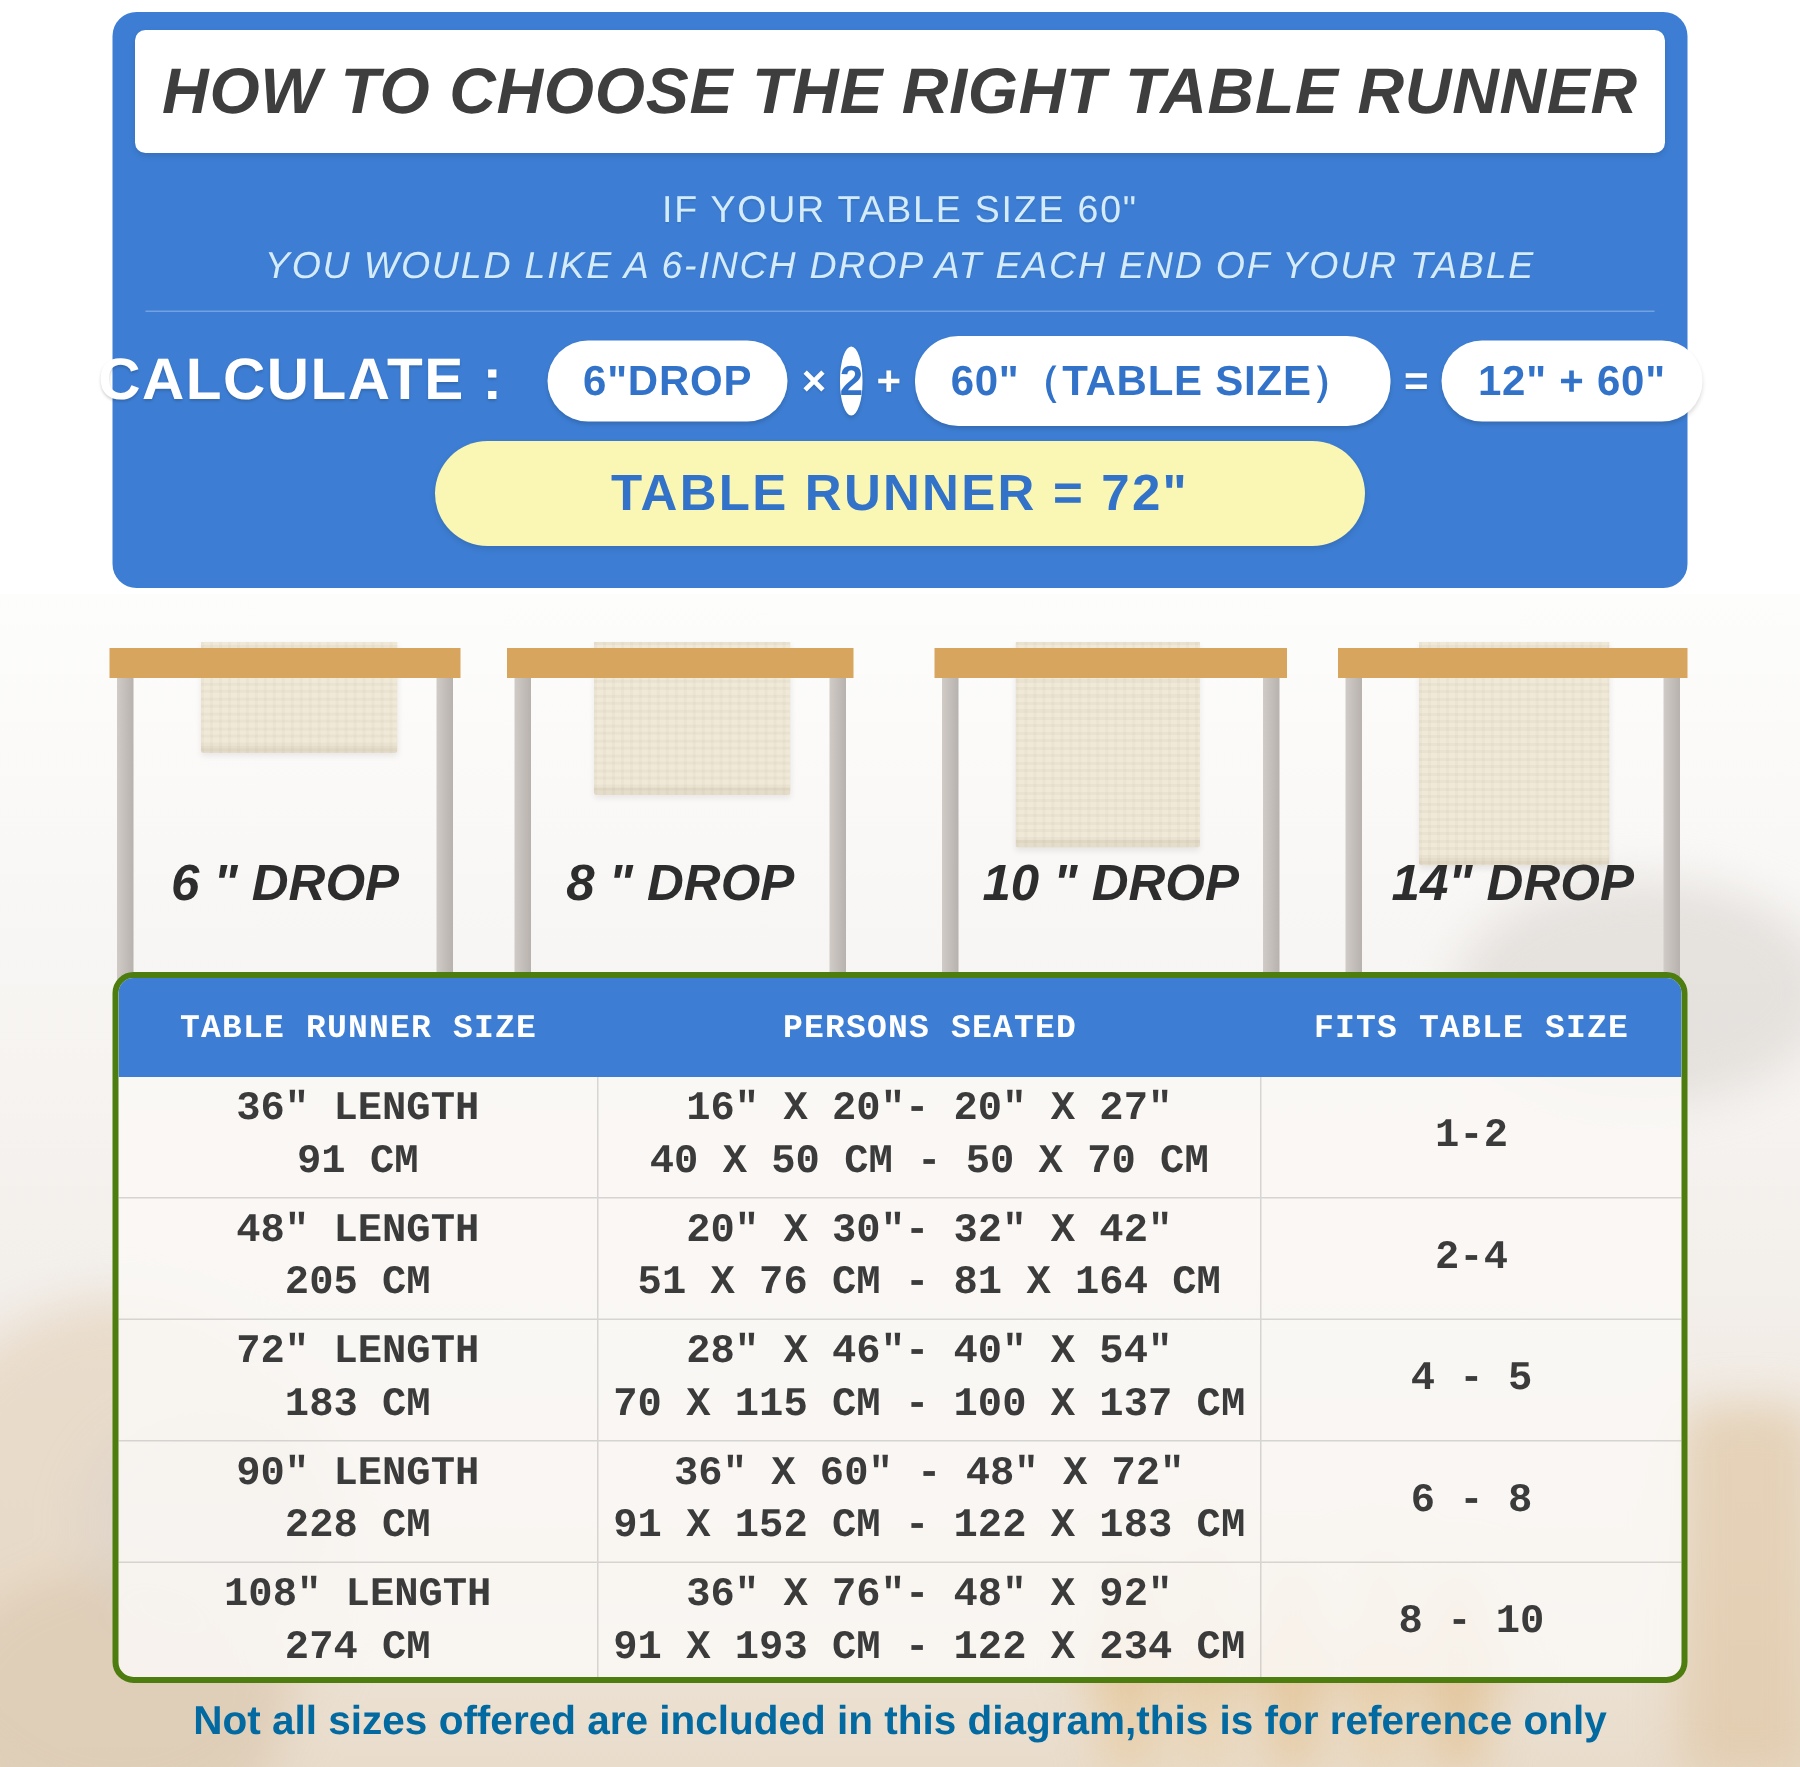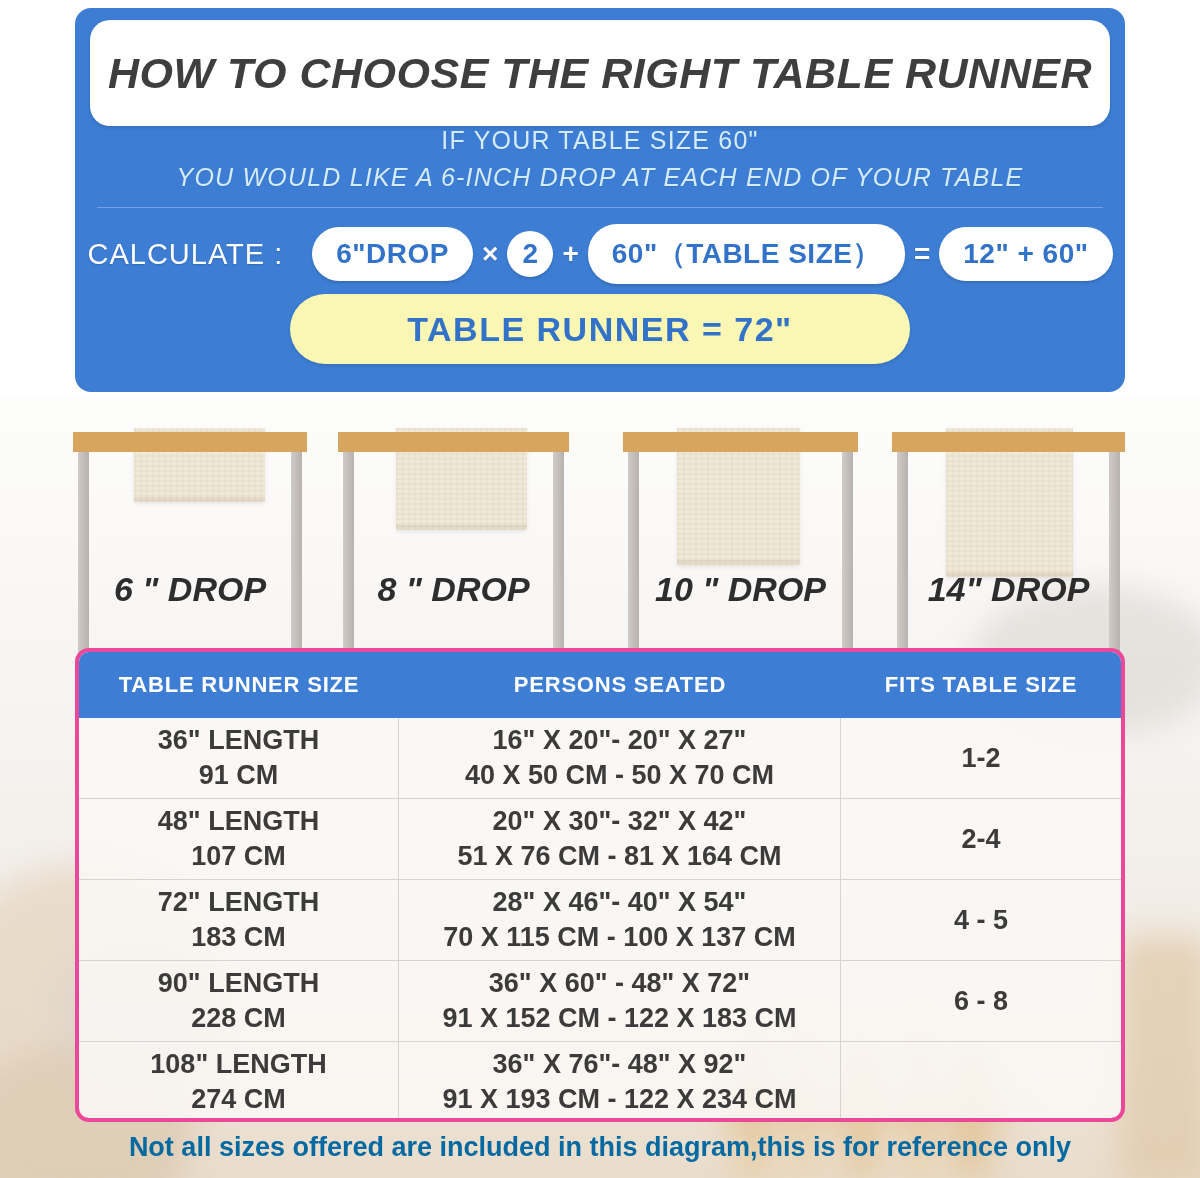--- a/index.html
+++ b/index.html
@@ -22,34 +22,34 @@
   .s1{left:735px;top:640px;width:36px;height:142px;background:#e7cda6;}
   .s2{left:790px;top:628px;width:30px;height:154px;background:#e9d2ae;}
   .s3{left:845px;top:645px;width:34px;height:137px;background:#e5c9a0;}
   .s4{left:905px;top:633px;width:30px;height:149px;background:#e8cfa9;}
   .s5{left:955px;top:650px;width:34px;height:132px;background:#e3c69c;}
   .sbar{left:718px;top:700px;width:296px;height:28px;background:#dfc093;opacity:.6;border-radius:8px;}
 
   
   .blue-card{position:absolute;left:75px;top:8px;width:1050px;height:384px;
              background:#3d7ed4;border-radius:16px;}
-  .title-banner{position:absolute;left:15px;top:12px;width:1020px;height:106px;background:#ffffff;
-                border-radius:20px;display:flex;align-items:center;justify-content:center;
+  .title-banner{position:absolute;left:15px;top:12px;width:1020px;height:82px;background:#ffffff;
+                border-radius:7px;display:flex;align-items:center;justify-content:center;
                 box-shadow:0 2px 4px rgba(0,0,0,.12);}
   .title-banner span{font-size:43px;font-weight:bold;font-style:italic;color:#3e3e3e;
                      letter-spacing:.5px;white-space:nowrap;}
   .subtitle{position:absolute;width:100%;text-align:center;color:#d4ebf9;font-size:25px;
             letter-spacing:1.2px;white-space:nowrap;text-shadow:0 1px 1px rgba(0,0,0,.08);}
   .sub1{top:118px;}
   .sub2{top:155px;font-style:italic;}
   .sep-line{position:absolute;left:22px;right:22px;top:199px;height:1px;background:rgba(255,255,255,.28);}
 
   .calc-row{position:absolute;left:0;top:216px;width:100%;display:flex;align-items:center;
             justify-content:center;gap:9px;white-space:nowrap;}
-  .calc-label{color:#ffffff;font-size:29px;font-weight:normal;letter-spacing:1px;
+  .calc-label{color:#ffffff;font-size:39px;font-weight:bold;letter-spacing:1px;
               text-shadow:0 1px 2px rgba(0,0,0,.18);margin-right:20px;}
   .pill{background:#ffffff;color:#3273c9;font-size:28px;font-weight:bold;border-radius:29px;
         padding:11px 24px;letter-spacing:.5px;box-shadow:0 2px 3px rgba(0,0,0,.15);}
   .op{color:#ffffff;font-size:28px;font-weight:bold;text-shadow:0 1px 2px rgba(0,0,0,.18);}
   .circle{background:#ffffff;color:#3273c9;font-size:28px;font-weight:bold;width:46px;height:46px;
           border-radius:50%;display:inline-flex;align-items:center;justify-content:center;
           box-shadow:0 2px 3px rgba(0,0,0,.15);}
   .result-banner{position:absolute;left:215px;top:286px;width:620px;height:70px;background:#faf6b3;
                  border-radius:35px;display:flex;align-items:center;justify-content:center;
                  box-shadow:0 2px 4px rgba(0,0,0,.12);}
@@ -73,22 +73,22 @@
           box-shadow:0 2px 4px rgba(0,0,0,.08);}
   .t1 .runner{left:61px;width:131px;height:69px;}
   .t2 .runner{left:58px;width:131px;height:97px;}
   .t3 .runner{left:54px;width:123px;height:132px;}
   .t4 .runner{left:54px;width:127px;height:144px;}
   .drop-label{position:absolute;left:0;width:100%;top:150px;text-align:center;
               font-size:34px;font-weight:bold;font-style:italic;color:#2d2d2d;white-space:nowrap;}
 
   
   .size-table{position:absolute;left:75px;top:648px;width:1050px;height:474px;
-              border:4px solid #ec4899;border-radius:14px;overflow:hidden;
-              background:rgba(250,248,246,.86);box-sizing:border-box;}
+              border:4px solid #4d7c0f;border-radius:14px;overflow:hidden;
+              background:rgba(250,248,246,.86);box-sizing:border-box;font-family:Liberation Mono, monospace;}
   .st-header{display:grid;grid-template-columns:320px 442px 1fr;height:66px;background:#3d7ed4;
              align-items:center;}
   .st-header div{text-align:center;color:#ffffff;font-size:22px;font-weight:bold;letter-spacing:.8px;}
   .st-row{display:grid;grid-template-columns:320px 442px 1fr;height:80px;}
   .st-row + .st-row{border-top:1px solid rgba(110,110,110,.25);}
   .st-cell{display:flex;flex-direction:column;align-items:center;justify-content:center;
            font-size:27px;font-weight:bold;color:#3b3b3b;line-height:35px;white-space:nowrap;}
   .st-cell.c1,.st-cell.c2{border-right:1px solid rgba(110,110,110,.25);}
 
   .footer-note{position:absolute;left:0;top:1132px;width:100%;text-align:center;
@@ -178,21 +178,21 @@
       </div>
       <div class="st-cell c2">
         <div>16" X 20"- 20" X 27"</div>
         <div>40 X 50 CM - 50 X 70 CM</div>
       </div>
       <div class="st-cell c3">1-2</div>
     </div>
     <div class="st-row">
       <div class="st-cell c1">
         <div>48" LENGTH</div>
-        <div>107 CM</div>
+        <div>205 CM</div>
       </div>
       <div class="st-cell c2">
         <div>20" X 30"- 32" X 42"</div>
         <div>51 X 76 CM - 81 X 164 CM</div>
       </div>
       <div class="st-cell c3">2-4</div>
     </div>
     <div class="st-row">
       <div class="st-cell c1">
         <div>72" LENGTH</div>
@@ -217,17 +217,18 @@
     </div>
     <div class="st-row">
       <div class="st-cell c1">
         <div>108" LENGTH</div>
         <div>274 CM</div>
       </div>
       <div class="st-cell c2">
         <div>36" X 76"- 48" X 92"</div>
         <div>91 X 193 CM - 122 X 234 CM</div>
       </div>
+      <div class="st-cell c3">8 - 10</div>
     </div>
   </div>
 </div>
 
 <div class="footer-note">Not all sizes offered are included in this diagram,this is for reference only</div>
 
 </body></html>

